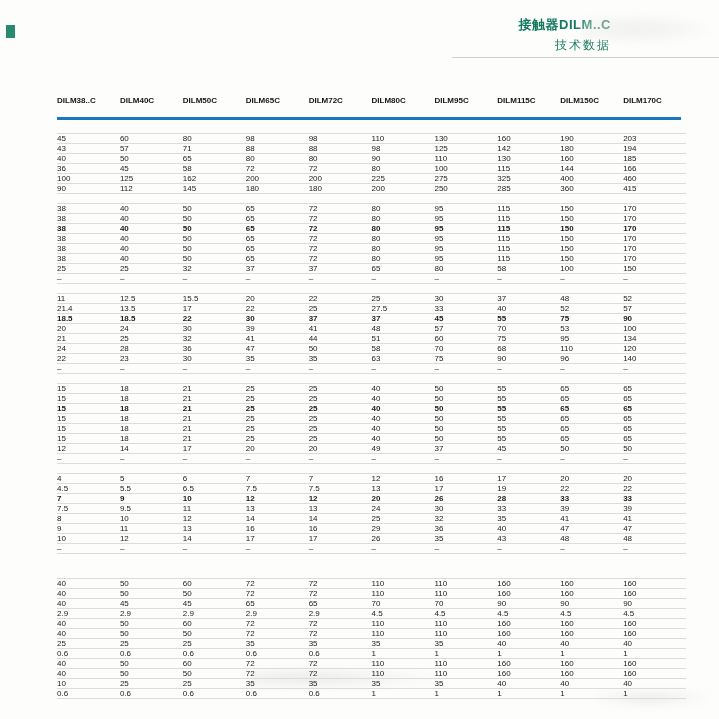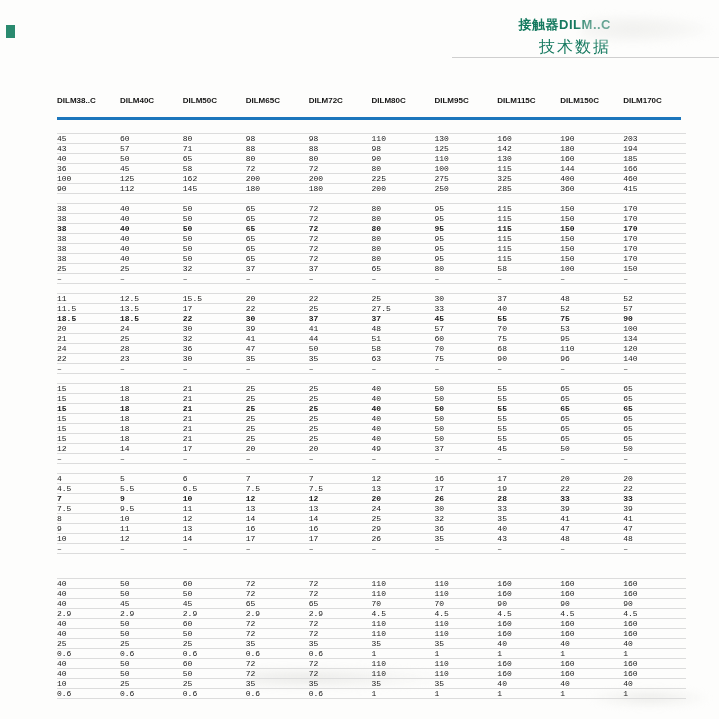--- a/index.html
+++ b/index.html
@@ -3,37 +3,37 @@
 <meta charset="utf-8">
 <style>
   html,body { margin:0; padding:0; }
   body {
     width:719px; height:719px; position:relative; overflow:hidden;
     background:#fdfdfc; font-family:"Liberation Sans", sans-serif;
   }
   .logo-mark { position:absolute; left:6px; top:25px; width:9px; height:13px; background:#2a8a6f; }
   .header-title { position:absolute; top:16px; right:108px; text-align:right; color:#15795f; }
   .title-1 { font-size:13px; font-weight:bold; letter-spacing:0.5px; }
-  .title-2 { font-size:16px; margin-top:3px; letter-spacing:2px; }
+  .title-2 { font-size:12px; margin-top:3px; letter-spacing:2px; }
   .header-rule { position:absolute; top:57px; left:452px; width:267px; height:1px; background:#cfcfcf; }
 
   .wm { position:absolute; opacity:.5; filter:blur(3px); pointer-events:none; }
   .wm-tr { top:14px; right:8px; width:130px; height:30px;
     background:radial-gradient(ellipse at 40% 50%, #e3e3e0 0%, rgba(240,240,238,.7) 55%, rgba(253,253,252,0) 75%); }
   .wm-bc { top:666px; left:250px; width:190px; height:24px;
     background:radial-gradient(ellipse at 30% 50%, #d9d9d6 0%, rgba(235,235,232,.6) 50%, rgba(253,253,252,0) 78%); }
   .wm-br { top:688px; left:592px; width:115px; height:20px;
     background:radial-gradient(ellipse at 50% 50%, #dededb 0%, rgba(238,238,235,.6) 55%, rgba(253,253,252,0) 80%); }
 
   .table-area { position:absolute; left:57px; top:96px; width:629px; }
   .col-headers { display:flex; }
   .hcell { flex:1; font-size:8px; font-weight:bold; color:#141414; white-space:nowrap; }
   .blue-rule { height:3px; background:#1c76bc; margin-top:12px; width:624px; }
   .table-body { margin-top:13px; }
-  .block { border-top:1px solid #dcdcdc;font-family:Liberation Mono, monospace; }
+  .block { border-top:1px solid #dcdcdc; }
   .block + .block { margin-top:9px; }
   .block:nth-child(6) { margin-top:24px; }
   .row { display:flex; height:9px; align-items:center; border-bottom:1px solid #dcdcdc; }
   .row.bold .cell { font-weight:bold; }
   .cell { flex:1; font-size:8px; color:#1a1a1a; line-height:9px; white-space:nowrap; }
 </style>
 </head>
 <body>
 
 <div class="logo-mark"></div>
@@ -242,21 +242,21 @@
           <div class="cell">15.5</div>
           <div class="cell">20</div>
           <div class="cell">22</div>
           <div class="cell">25</div>
           <div class="cell">30</div>
           <div class="cell">37</div>
           <div class="cell">48</div>
           <div class="cell">52</div>
         </div>
         <div class="row">
-          <div class="cell">11.5</div>
+          <div class="cell">21.4</div>
           <div class="cell">13.5</div>
           <div class="cell">17</div>
           <div class="cell">22</div>
           <div class="cell">25</div>
           <div class="cell">27.5</div>
           <div class="cell">33</div>
           <div class="cell">40</div>
           <div class="cell">52</div>
           <div class="cell">57</div>
         </div>

